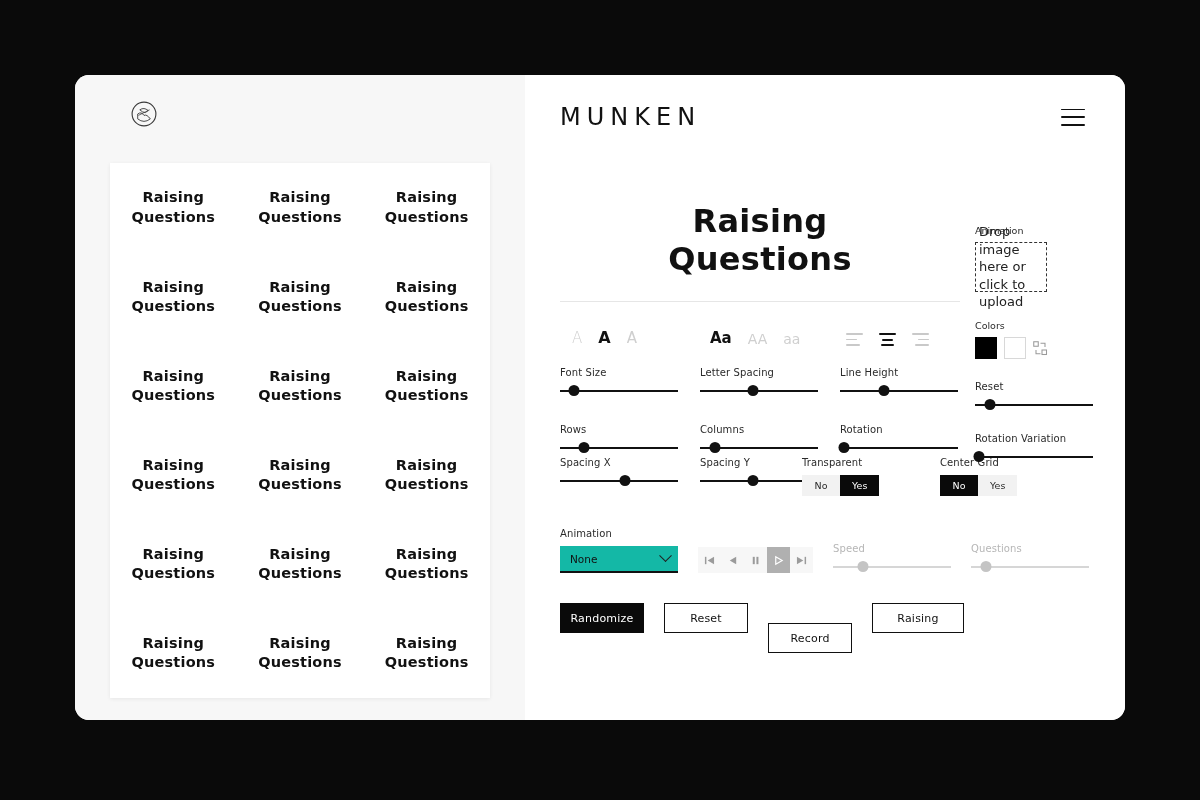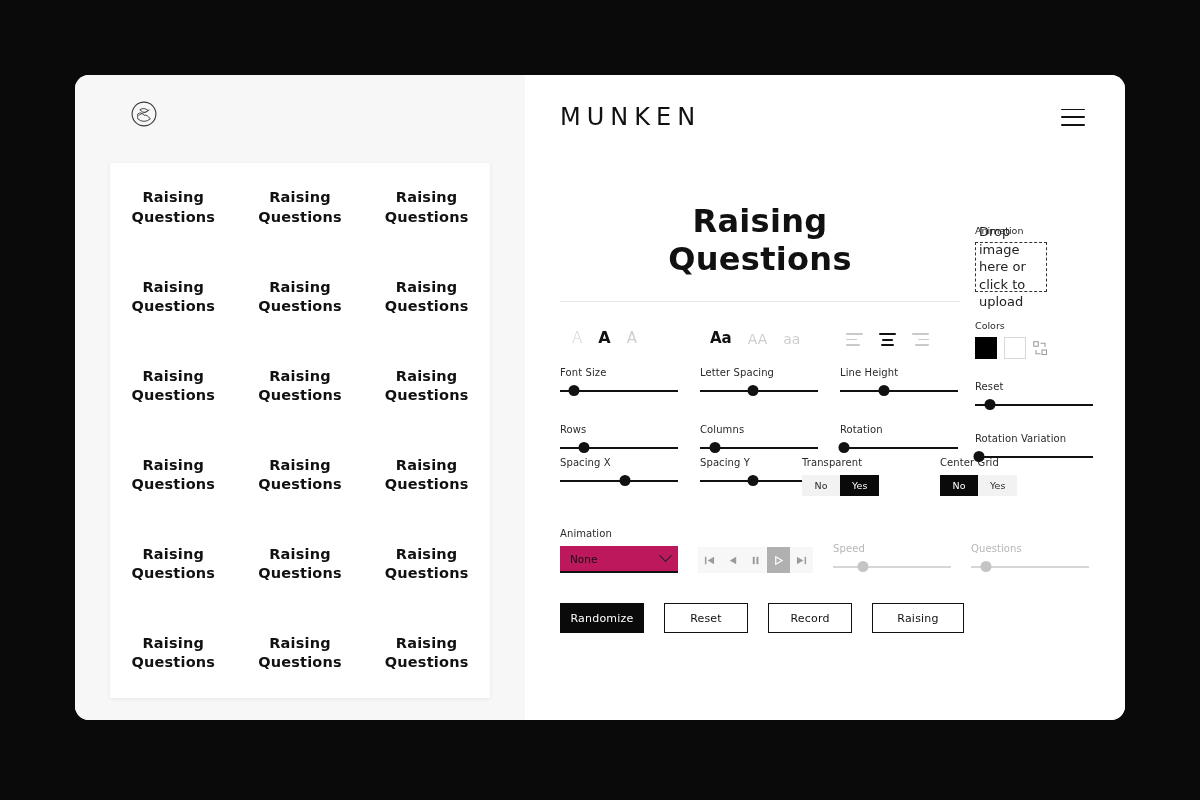--- a/index.html
+++ b/index.html
@@ -201,21 +201,21 @@
   .seg span.on { background: #0a0a0a; color: #ffffff; }
 
   .toggle-transparent { position: absolute; top: 382px; left: 277px; }
   .toggle-centergrid  { position: absolute; top: 382px; left: 415px; }
 
   
   .anim-row { position: absolute; top: 453px; left: 35px; width: 545px;
     display: flex; align-items: flex-end; gap: 20px; }
   .anim-select-wrap { width: 118px; }
   .anim-select {
-    background: #be185d; border-bottom: 2px solid #111; height: 27px;
+    background: #14b8a6; border-bottom: 2px solid #111; height: 27px;
     display: flex; align-items: center; justify-content: space-between;
     padding: 0 8px 0 10px; cursor: pointer;
     font-family: "DejaVu Sans", sans-serif; font-size: 10.5px; color: #111;
   }
   .chev { width: 9px; height: 9px; border-right: 1.6px solid #222;
     border-bottom: 1.6px solid #222; transform: rotate(45deg) translate(-2px,-2px); }
 
   .transport { display: flex; background: #f7f7f7; height: 26px; align-items: stretch; }
   .tbtn { width: 23px; display: flex; align-items: center; justify-content: center;
     cursor: pointer; }
@@ -228,21 +228,21 @@
   .actions { position: absolute; top: 528px; left: 35px; display: flex; gap: 20px; }
   .btn {
     font-family: "DejaVu Sans", sans-serif; font-size: 11px; color: #111;
     border: 1.4px solid #111; background: #fff; height: 30px;
     display: flex; align-items: center; justify-content: center; cursor: pointer;
     letter-spacing: 0.2px;
   }
   .btn.primary { background: #0a0a0a; color: #ffffff; border-color: #0a0a0a; }
   .btn.w1 { width: 84px; }
   .btn.w2 { width: 84px; }
-  .btn.w3 { width: 84px; }
+  .btn.w3 { width: 84px; margin-top: 20px; }
   .btn.w4 { width: 92px; }
 </style>
 </head>
 <body>
 
 <div class="app-window">
 
   <div class="preview-panel">
 
     <div class="logo-mark">

